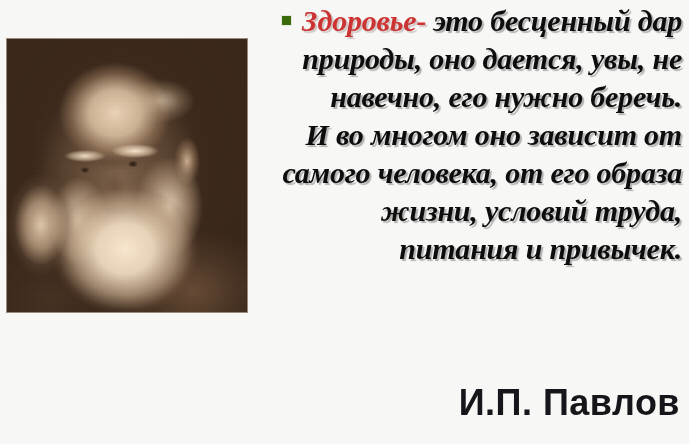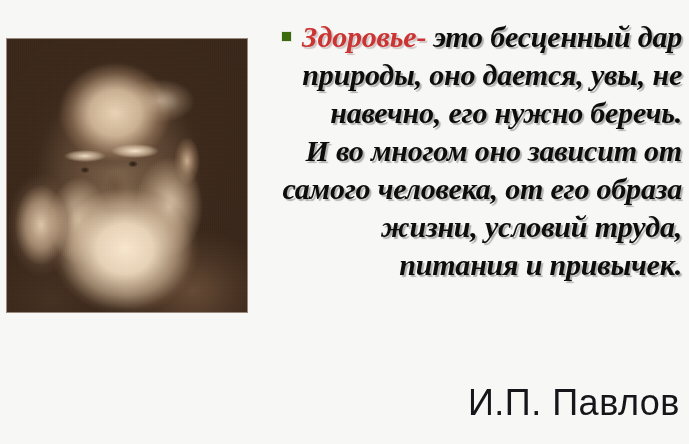--- a/index.html
+++ b/index.html
@@ -118,21 +118,21 @@
         rgba(0,0,0,0.05) 1px, rgba(0,0,0,0.05) 2px),
       repeating-linear-gradient(90deg,
         rgba(255,255,255,0.04) 0px, rgba(255,255,255,0.04) 1px,
         rgba(0,0,0,0.04) 1px, rgba(0,0,0,0.04) 2px);
   }
 
   
   #quote-block {
     position: absolute;
     left: 268px;
-    top: 18px;
+    top: 2px;
     width: 414px;
     text-align: right;
   }
 
   .quote-para {
     margin: 0;
     font-family: "Liberation Serif", "DejaVu Serif", serif;
     font-weight: bold;
     font-style: italic;
     font-size: 30px;
@@ -161,21 +161,21 @@
     color: #cc3333;
     text-shadow: 2px 2px 1px rgba(160,140,140,0.45);
   }
 
   
   #attribution {
     position: absolute;
     right: 9px;
     top: 382px;
     font-family: "Liberation Sans", "DejaVu Sans", sans-serif;
-    font-weight: normal;
+    font-weight: bold;
     font-style: normal;
     font-size: 36px;
     line-height: 42px;
     color: #15151a;
     letter-spacing: 0.5px;
     text-align: right;
     white-space: nowrap;
   }
 </style>
 </head>

